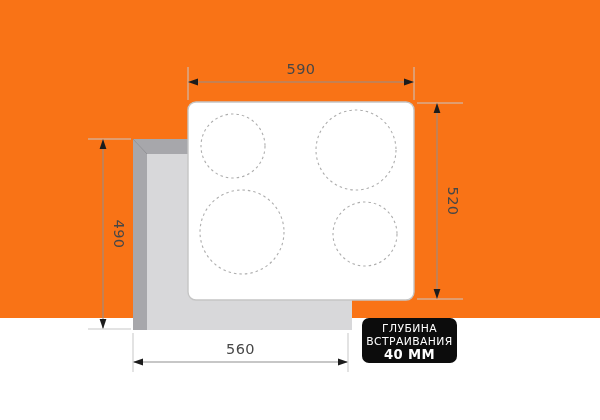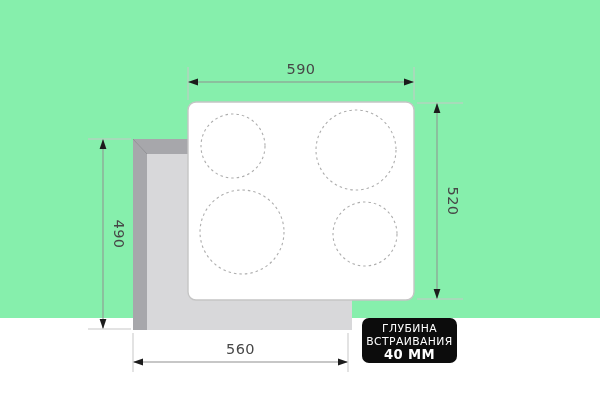--- a/index.html
+++ b/index.html
@@ -8,21 +8,21 @@
     background: #ffffff;
     width: 600px;
     height: 420px;
     overflow: hidden;
     font-family: "DejaVu Sans", sans-serif;
   }
   .stage {
     position: relative;
     width: 600px;
     height: 318px;
-    background: #86efac;
+    background: #f97316;
   }
   svg { display: block; }
 
   
   .ext-line { stroke: #c7c7c7; stroke-width: 1; fill: none; }
   
   .dim-line { stroke: #8f8f8f; stroke-width: 1; fill: none; }
   
   .arrow { fill: #1c1c1c; stroke: none; }
   

